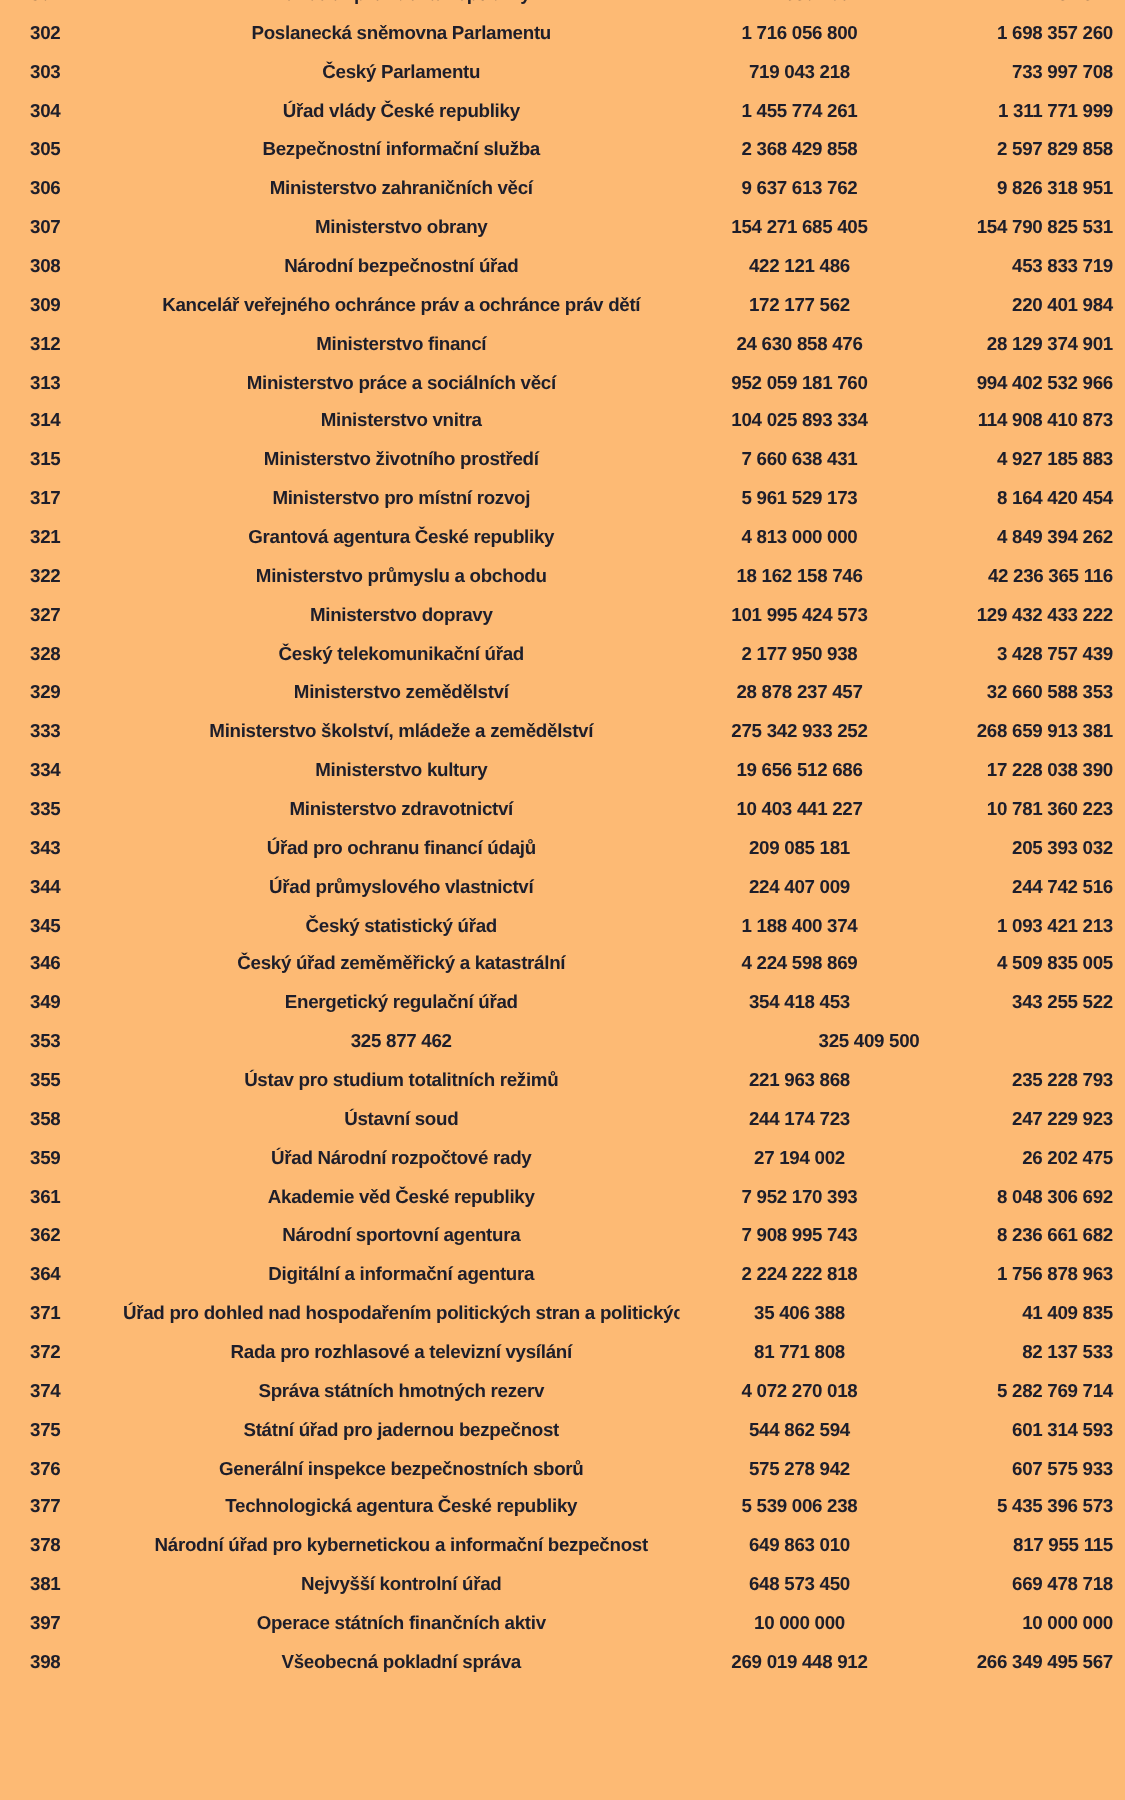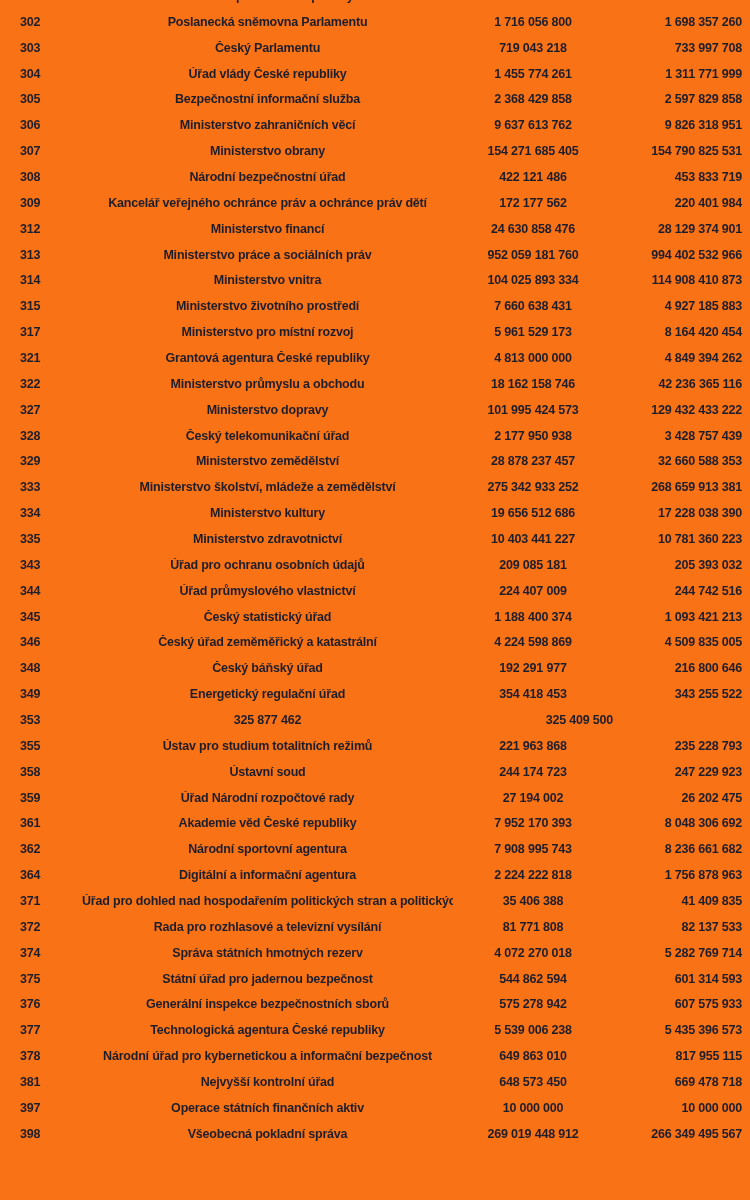--- a/index.html
+++ b/index.html
@@ -9,21 +9,21 @@
     height: 1200px;
     overflow: hidden;
     background: #ffffff;
     font-family: "Liberation Sans", sans-serif;
   }
   .page {
     position: relative;
     width: 750px;
     height: 1200px;
     overflow: hidden;
-    background: #f97316;
+    background: #fdba74;
   }
   .budget-table {
     position: absolute;
     top: -17px;
     left: 0;
     width: 750px;
   }
   .row {
     box-sizing: border-box;
     height: 25.87px;
@@ -102,21 +102,21 @@
         <span class="cell-v2">220 401 984</span>
       </div>
       <div class="row">
         <span class="cell-num">312</span>
         <span class="cell-name">Ministerstvo financí</span>
         <span class="cell-v1">24 630 858 476</span>
         <span class="cell-v2">28 129 374 901</span>
       </div>
       <div class="row">
         <span class="cell-num">313</span>
-        <span class="cell-name">Ministerstvo práce a sociálních práv</span>
+        <span class="cell-name">Ministerstvo práce a sociálních věcí</span>
         <span class="cell-v1">952 059 181 760</span>
         <span class="cell-v2">994 402 532 966</span>
       </div>
       <div class="row">
         <span class="cell-num">314</span>
         <span class="cell-name">Ministerstvo vnitra</span>
         <span class="cell-v1">104 025 893 334</span>
         <span class="cell-v2">114 908 410 873</span>
       </div>
       <div class="row">
@@ -174,21 +174,21 @@
         <span class="cell-v2">17 228 038 390</span>
       </div>
       <div class="row">
         <span class="cell-num">335</span>
         <span class="cell-name">Ministerstvo zdravotnictví</span>
         <span class="cell-v1">10 403 441 227</span>
         <span class="cell-v2">10 781 360 223</span>
       </div>
       <div class="row">
         <span class="cell-num">343</span>
-        <span class="cell-name">Úřad pro ochranu osobních údajů</span>
+        <span class="cell-name">Úřad pro ochranu financí údajů</span>
         <span class="cell-v1">209 085 181</span>
         <span class="cell-v2">205 393 032</span>
       </div>
       <div class="row">
         <span class="cell-num">344</span>
         <span class="cell-name">Úřad průmyslového vlastnictví</span>
         <span class="cell-v1">224 407 009</span>
         <span class="cell-v2">244 742 516</span>
       </div>
       <div class="row">
@@ -197,26 +197,20 @@
         <span class="cell-v1">1 188 400 374</span>
         <span class="cell-v2">1 093 421 213</span>
       </div>
       <div class="row">
         <span class="cell-num">346</span>
         <span class="cell-name">Český úřad zeměměřický a katastrální</span>
         <span class="cell-v1">4 224 598 869</span>
         <span class="cell-v2">4 509 835 005</span>
       </div>
       <div class="row">
-        <span class="cell-num">348</span>
-        <span class="cell-name">Český báňský úřad</span>
-        <span class="cell-v1">192 291 977</span>
-        <span class="cell-v2">216 800 646</span>
-      </div>
-      <div class="row">
         <span class="cell-num">349</span>
         <span class="cell-name">Energetický regulační úřad</span>
         <span class="cell-v1">354 418 453</span>
         <span class="cell-v2">343 255 522</span>
       </div>
       <div class="row">
         <span class="cell-num">353</span>
         <span class="cell-v1">325 877 462</span>
         <span class="cell-v2">325 409 500</span>
       </div>

